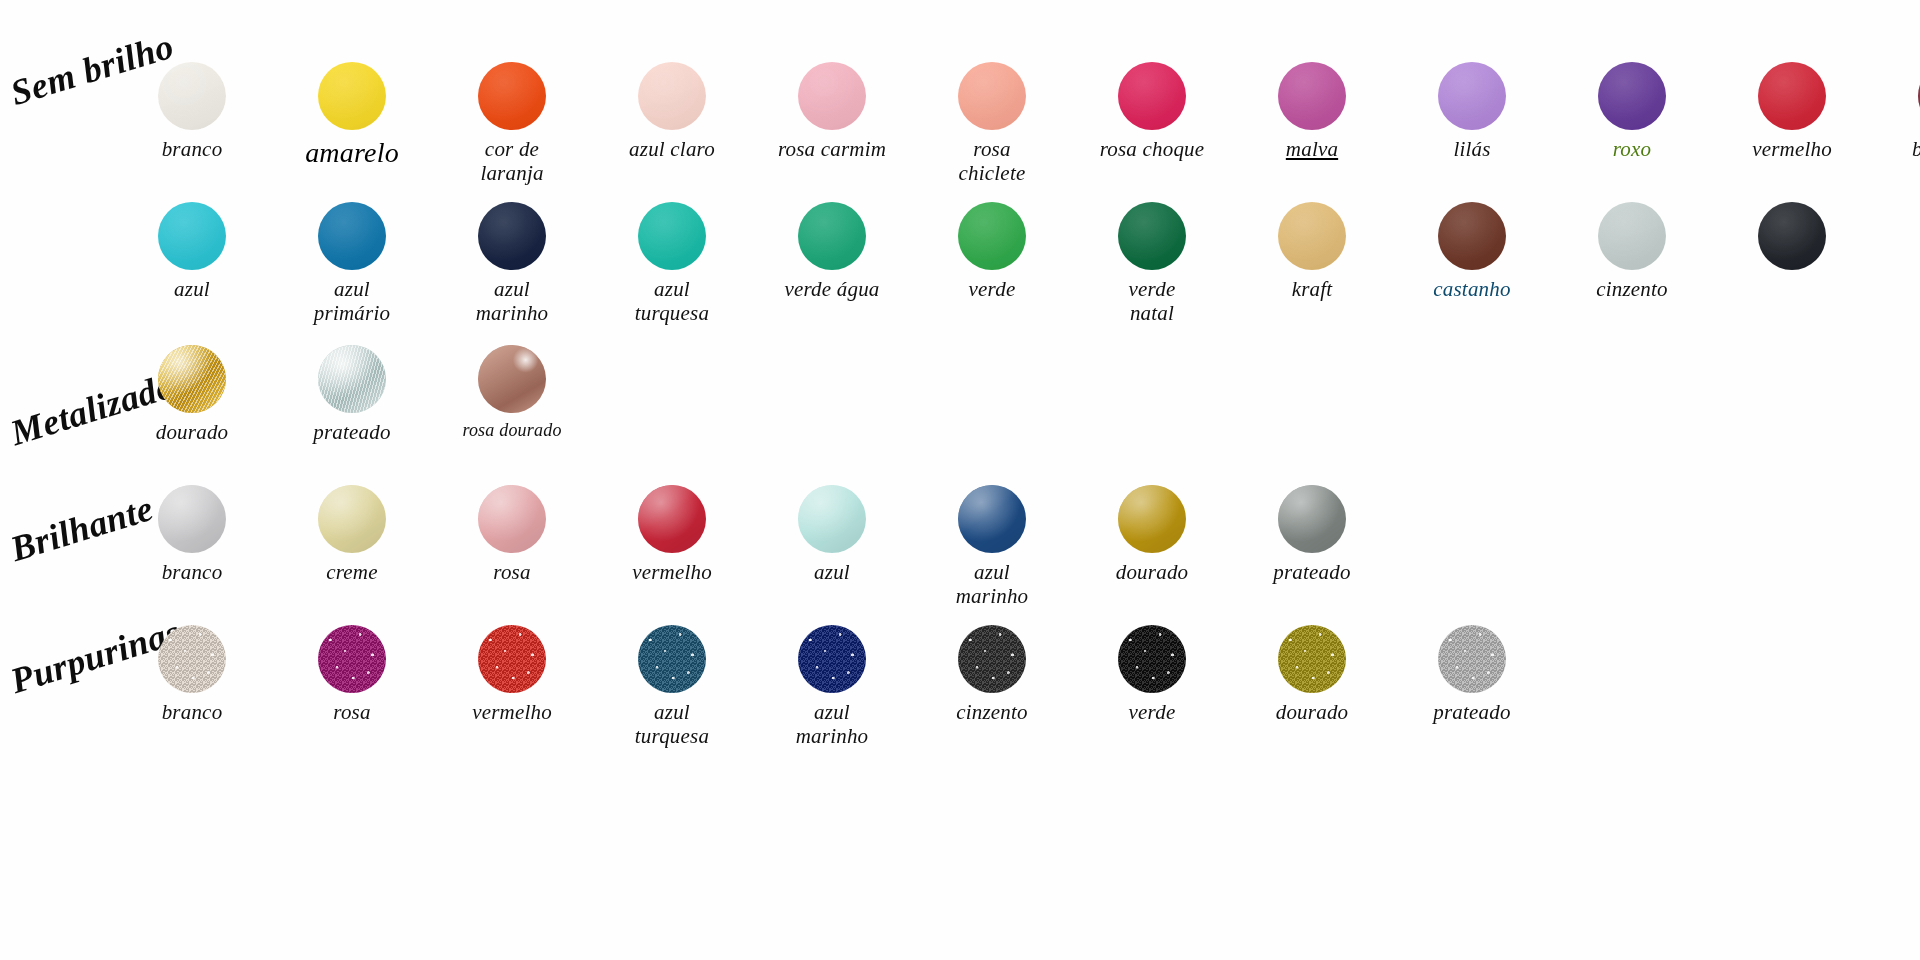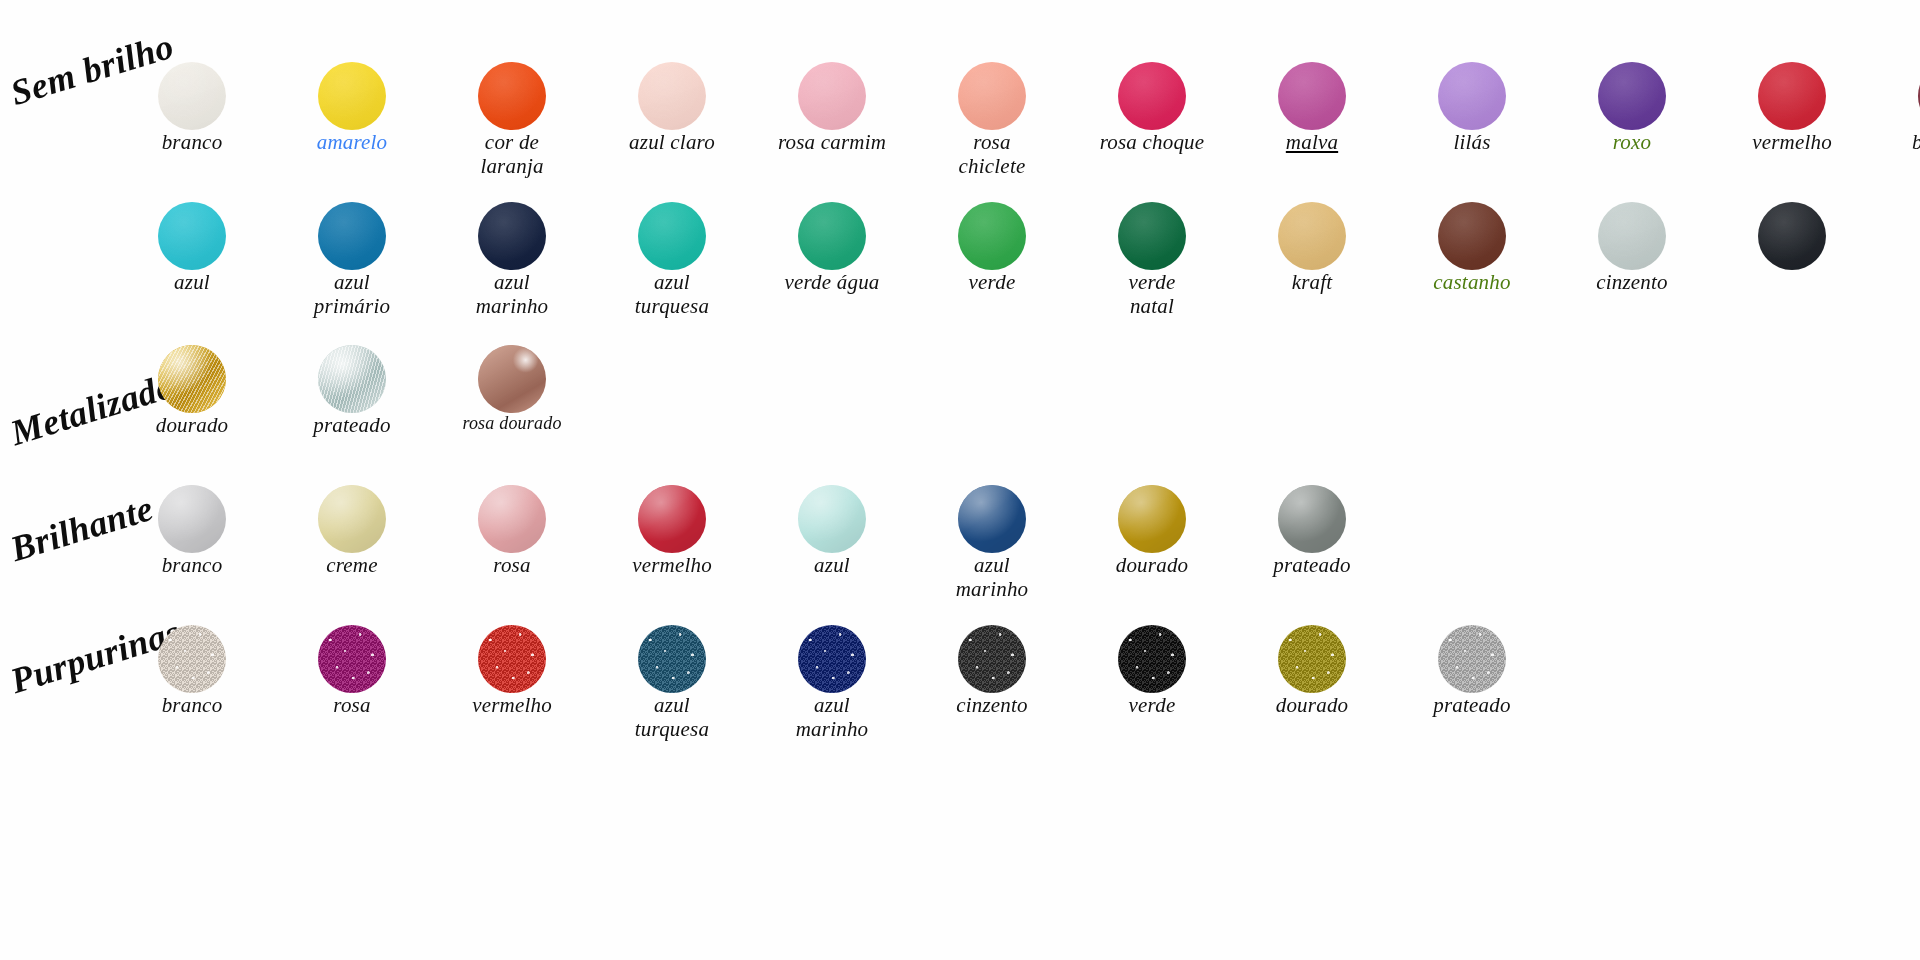--- a/index.html
+++ b/index.html
@@ -56,41 +56,42 @@
     position: absolute;
     inset: 0;
     border-radius: 50%;
     pointer-events: none;
   }
   .swatch-label {
     font-family: "Liberation Serif", serif;
     font-style: italic;
     color: #111111;
     line-height: 1.16;
+    margin-top: 7px;
     white-space: pre-line;
     letter-spacing: 0.2px;
   }
 </style>
 </head>
 <body>
 
 <div id="chart-root" style="background: rgb(254, 254, 254);">
     <div class="section-heading" style="left: 18px; top: 72px; font-size: 36px; transform: rotate(-17deg);">Sem brilho</div>
     <div class="swatch-row" style="left: 135px; top: 62px; gap: 46px;">
       <div class="swatch-cell" style="width: 114px;">
         <div class="swatch-dot" style="width: 68px; height: 68px; background: rgb(242, 239, 232);">
           <div class="sheen" style="background-image: radial-gradient(circle at 38% 30%, rgba(255, 255, 255, 0.14), rgba(255, 255, 255, 0) 62%), linear-gradient(160deg, rgba(255, 255, 255, 0.06), rgba(0, 0, 0, 0.07));"></div>
         </div>
         <div class="swatch-label" style="font-size: 21px; color: rgb(17, 17, 17);">branco</div>
       </div>
       <div class="swatch-cell" style="width: 114px;">
         <div class="swatch-dot" style="width: 68px; height: 68px; background: rgb(250, 220, 40);">
           <div class="sheen" style="background-image: radial-gradient(circle at 38% 30%, rgba(255, 255, 255, 0.14), rgba(255, 255, 255, 0) 62%), linear-gradient(160deg, rgba(255, 255, 255, 0.06), rgba(0, 0, 0, 0.07));"></div>
         </div>
-        <div class="swatch-label" style="font-size: 21px; color: #3b82f6;">amarelo</div>
+        <div class="swatch-label" style="font-size: 28px; color: #000000;">amarelo</div>
       </div>
       <div class="swatch-cell" style="width: 114px;">
         <div class="swatch-dot" style="width: 68px; height: 68px; background: rgb(242, 74, 16);">
           <div class="sheen" style="background-image: radial-gradient(circle at 38% 30%, rgba(255, 255, 255, 0.14), rgba(255, 255, 255, 0) 62%), linear-gradient(160deg, rgba(255, 255, 255, 0.06), rgba(0, 0, 0, 0.07));"></div>
         </div>
         <div class="swatch-label" style="font-size: 21px; color: rgb(17, 17, 17);">cor de laranja</div>
       </div>
       <div class="swatch-cell" style="width: 114px;">
         <div class="swatch-dot" style="width: 68px; height: 68px; background: rgb(251, 216, 207);">
           <div class="sheen" style="background-image: radial-gradient(circle at 38% 30%, rgba(255, 255, 255, 0.14), rgba(255, 255, 255, 0) 62%), linear-gradient(160deg, rgba(255, 255, 255, 0.06), rgba(0, 0, 0, 0.07));"></div>
@@ -197,21 +198,21 @@
       <div class="swatch-cell" style="width: 114px;">
         <div class="swatch-dot" style="width: 68px; height: 68px; background: rgb(227, 189, 119);">
           <div class="sheen" style="background-image: radial-gradient(circle at 38% 30%, rgba(255, 255, 255, 0.14), rgba(255, 255, 255, 0) 62%), linear-gradient(160deg, rgba(255, 255, 255, 0.06), rgba(0, 0, 0, 0.07));"></div>
         </div>
         <div class="swatch-label" style="font-size: 21px; color: rgb(17, 17, 17);">kraft</div>
       </div>
       <div class="swatch-cell" style="width: 114px;">
         <div class="swatch-dot" style="width: 68px; height: 68px; background: rgb(109, 53, 38);">
           <div class="sheen" style="background-image: radial-gradient(circle at 38% 30%, rgba(255, 255, 255, 0.14), rgba(255, 255, 255, 0) 62%), linear-gradient(160deg, rgba(255, 255, 255, 0.06), rgba(0, 0, 0, 0.07));"></div>
         </div>
-        <div class="swatch-label" style="font-size: 21px; color: #4d7c0f;">castanho</div>
+        <div class="swatch-label" style="font-size: 21px; color: #0c4a6e;">castanho</div>
       </div>
       <div class="swatch-cell" style="width: 114px;">
         <div class="swatch-dot" style="width: 68px; height: 68px; background: rgb(197, 208, 206);">
           <div class="sheen" style="background-image: radial-gradient(circle at 38% 30%, rgba(255, 255, 255, 0.14), rgba(255, 255, 255, 0) 62%), linear-gradient(160deg, rgba(255, 255, 255, 0.06), rgba(0, 0, 0, 0.07));"></div>
         </div>
         <div class="swatch-label" style="font-size: 21px; color: rgb(17, 17, 17);">cinzento</div>
       </div>
       <div class="swatch-cell" style="width: 114px;">
         <div class="swatch-dot" style="width: 68px; height: 68px; background: rgb(30, 34, 40);">
           <div class="sheen" style="background-image: radial-gradient(circle at 38% 30%, rgba(255, 255, 255, 0.14), rgba(255, 255, 255, 0) 62%), linear-gradient(160deg, rgba(255, 255, 255, 0.06), rgba(0, 0, 0, 0.07));"></div>

